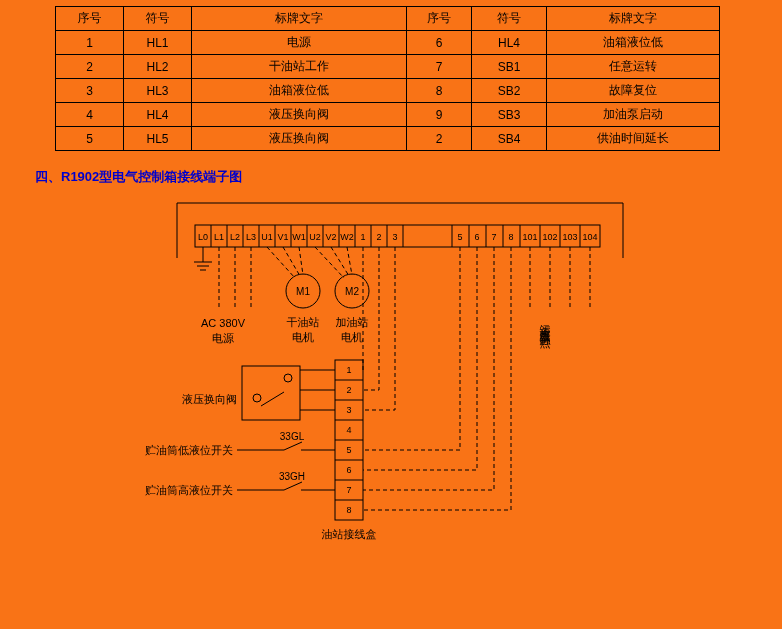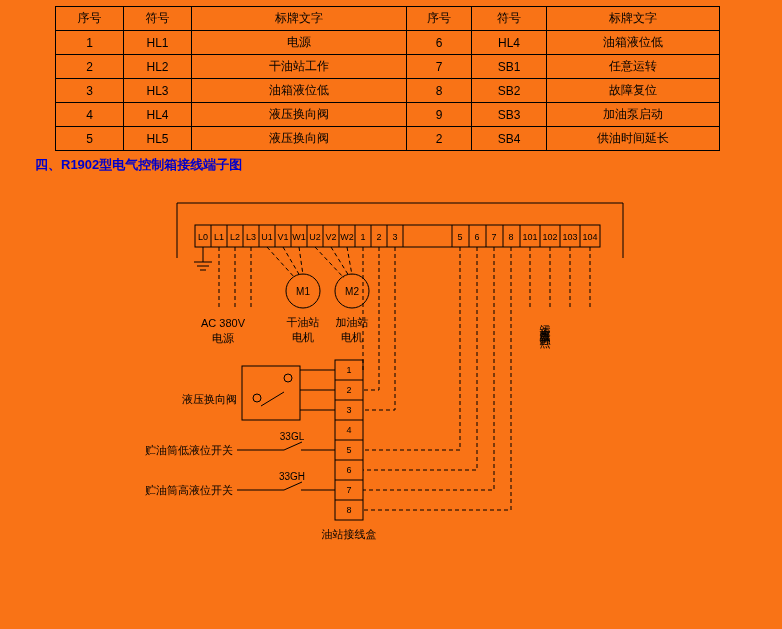--- a/index.html
+++ b/index.html
@@ -9,21 +9,21 @@
   
   table.signals{position:absolute;left:55px;top:6px;border-collapse:collapse;table-layout:fixed;}
   table.signals th,table.signals td{
     border:1px solid #000;font-size:12px;font-weight:normal;text-align:center;
     height:23px;padding:0 2px;white-space:nowrap;overflow:hidden;
   }
   col.c0{width:68px}col.c1{width:68px}col.c2{width:215px}
   col.c3{width:65px}col.c4{width:75px}col.c5{width:173px}
 
   
-  .heading{position:absolute;left:35px;top:156px;font-size:13px;font-weight:bold;color:#0000CC;}
+  .heading{position:absolute;left:35px;top:168px;font-size:13px;font-weight:bold;color:#0000CC;}
 
   
   svg.diagram{position:absolute;left:0;top:0;}
   .ln{stroke:#000;fill:none;stroke-width:1;}
   .dash{stroke:#000;fill:none;stroke-width:1;stroke-dasharray:4 3;}
   svg text{fill:#000;font-family:"Liberation Sans",sans-serif;}
   .t9{font-size:9px;text-anchor:middle;}
   .t10{font-size:10px;text-anchor:middle;}
   .t11{font-size:11px;text-anchor:middle;}
   .t11e{font-size:11px;text-anchor:end;}

